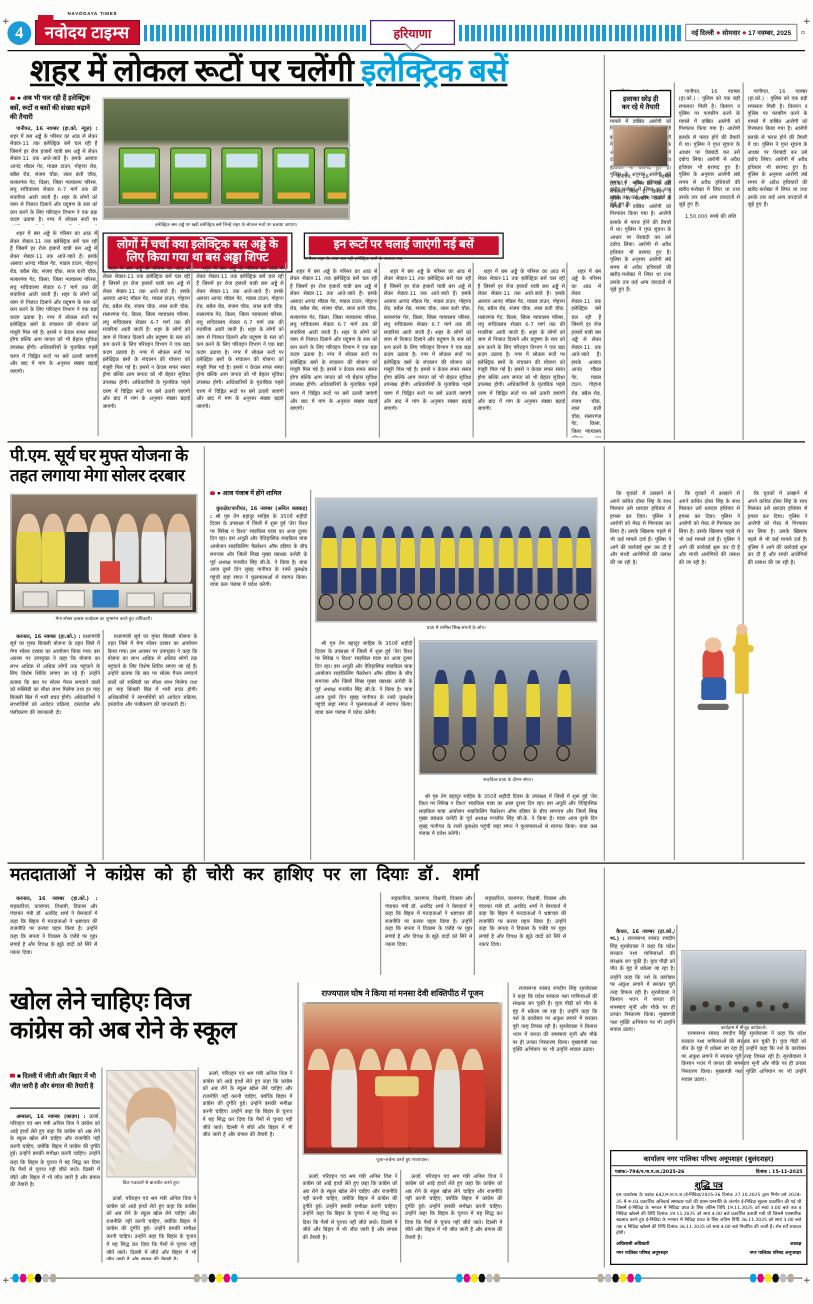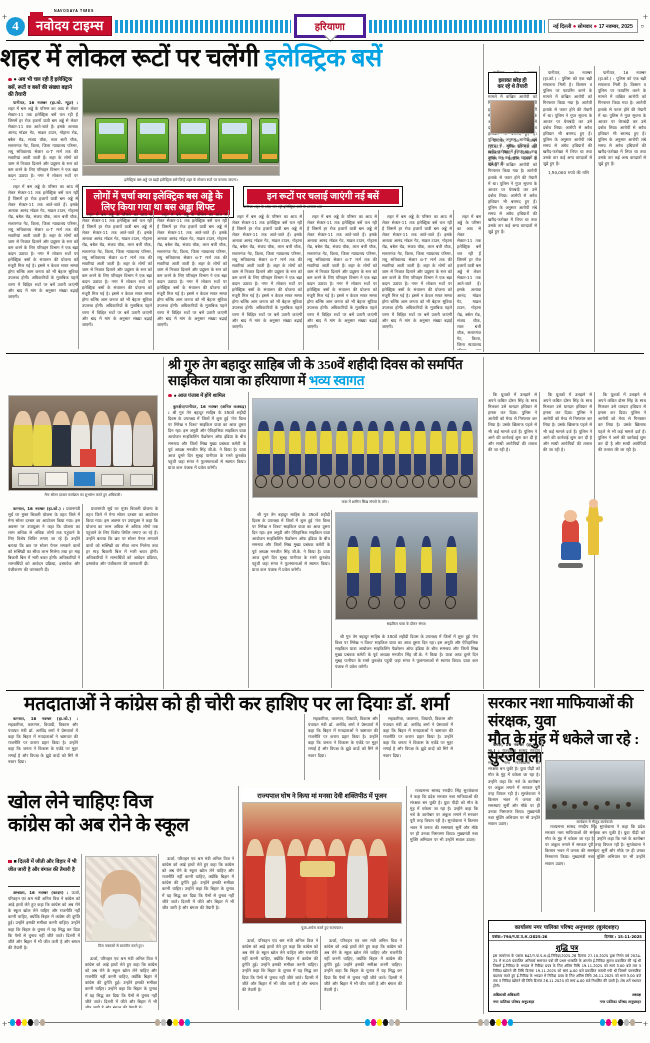--- a/index.html
+++ b/index.html
@@ -45,21 +45,21 @@
     font-family: "Liberation Serif", serif;
     letter-spacing: .3px; line-height: 1;
     border: 1px solid #8d0b20;
   }
   .bar-stripes {
     flex: 1 1 auto; height: 13px;
     background: repeating-linear-gradient(90deg,#1a9ad6 0 3px,#ffffff 3px 5px);
   }
   .state-tab {
     position: relative; flex: 0 0 auto;
-    border: 3px solid #4c1d95; background: #fff;
+    border: 1px solid #4c1d95; background: #fff;
     padding: 2px 18px; font-size: 10px; font-weight: bold;
     color: #b5122b; font-family: "Liberation Serif", serif;
   }
   .state-tab:after {
     content: ""; position: absolute; bottom: -5px; left: 50%;
     margin-left: -4px; width: 8px; height: 8px; background: #fff;
     border-right: 1px solid #888; border-bottom: 1px solid #888;
     transform: rotate(45deg);
   }
   .dateline {
@@ -240,21 +240,21 @@
       <span class="dot">●</span>
       <span>सोमवार</span>
       <span class="dot">●</span>
       <span>17 नवम्बर, 2025</span>
     </div>
     <span class="crop-mark">▫</span>
   </div>
 
   <div class="hr-thick" style="top:40px;"></div>
 
-  <div class="hl hl-mega" style="position:absolute;left:0;top:44px;width:470px;">
+  <div class="hl hl-mega" style="position:absolute;left:24px;top:44px;width:470px;text-decoration:underline;">
     <span>शहर में लोकल रूटों पर चलेंगी </span><span class="accent-cyan">इलेक्ट्रिक बसें</span>
   </div>
 
   <div class="vr" style="left:483px;top:44px;height:308px;"></div>
 
   <div class="teaser" style="position:absolute;left:8px;top:76px;width:68px;">
     <span class="bul"></span><span>● अब भी चल रही हैं इलेक्ट्रिक बसें, रूटों व बसों की संख्या बढ़ाने की तैयारी</span>
   </div>
 
   <div class="ph" style="left:82px;top:78px;width:198px;height:98px;">
@@ -351,25 +351,23 @@
   <div class="vr" style="left:378px;top:210px;height:140px;"></div>
   <div class="vr" style="left:453px;top:210px;height:140px;"></div>
   <div class="col" style="left:457px;top:214px;width:24px;height:136px;">
     <div class="tx">
         <p>शहर में बस अड्डे के परिसर का आठ से लेकर सेक्टर-11 तक इलेक्ट्रिक बसें चल रही हैं जिसमें हर रोज हजारों यात्री बस अड्डे से लेकर सेक्टर-11 तक आते-जाते हैं। इसके अलावा आनंद मॉडल गेट, माडल टाउन, गोहाना रोड, बबैल रोड, संजय चौक, लाल बत्ती चौक, सलारगंज गेट, किला, जिला न्यायालय परिसर, लघु सचिवालय सेक्टर 6-7 मार्ग तक की सवारियां आती जाती हैं। शहर के लोगों को जाम से निजात दिलाने और प्रदूषण के स्तर को कम करने के लिए परिवहन विभाग ने एक बड़ा कदम उठाया है। नगर में लोकल रूटों पर इलेक्ट्रिक बसों के संचालन की योजना को मंजूरी मिल गई है। इससे न केवल सफर सस्ता होगा बल्कि आम जनता को भी बेहतर सुविधा उपलब्ध होगी। अधिकारियों के मुताबिक पहले चरण में चिह्नित रूटों पर बसें उतारी जाएंगी और बाद में मांग के अनुसार संख्या बढ़ाई जाएगी।</p>
       </div>
   </div>
 
   <div class="hr-thick" style="top:353px;"></div>
 
+  <div class="hl hl-med" style="position:absolute;left:8px;top:357px;width:152px;line-height:1.16;">पी.एम. सूर्य घर मुफ्त योजना के तहत लगाया मेगा सोलर दरबार</div>
   <div class="vr" style="left:163px;top:357px;height:332px;"></div>
 
-  <div class="hl hl-med" style="position:absolute;left:168px;top:357px;width:310px;line-height:1.16;">
-    <span>श्री गुरु तेग बहादुर साहिब जी के 350वें शहीदी दिवस को समर्पित साइकिल यात्रा का हरियाणा में </span><span class="accent-cyan-u">भव्य स्वागत</span>
-  </div>
   <div class="vr" style="left:483px;top:357px;height:332px;"></div>
 
 
   <div class="ph" style="left:8px;top:395px;width:150px;height:96px;">
     <div class="meeting">
       <div class="person" style="left:3%;background:linear-gradient(180deg,#e8c9a8 0 26%,#e4d24a 26% 100%);"></div>
       <div class="person" style="left:16%;background:linear-gradient(180deg,#e0c0a0 0 26%,#e8d84e 26% 100%);"></div>
       <div class="person" style="left:29%;background:linear-gradient(180deg,#e5c4a2 0 26%,#2c3340 26% 100%);"></div>
       <div class="person" style="left:42%;background:linear-gradient(180deg,#e7c8a6 0 26%,#e9e6e0 26% 100%);"></div>
       <div class="person" style="left:56%;background:linear-gradient(180deg,#e4c3a1 0 26%,#dfe0e2 26% 100%);"></div>
@@ -494,26 +492,22 @@
     <div class="cop-skin" style="left:60%;top:-2%;width:15%;height:13%;"></div>
     <div class="cop-body" style="left:55%;top:22%;width:28%;height:8%;border-radius:3px;"></div>
     <div style="position:absolute;left:16%;top:26%;width:28%;height:34%;background:#d94a3c;border-radius:30% 30% 6% 6%;"></div>
     <div class="cop-skin" style="left:20%;top:14%;width:20%;height:16%;"></div>
     <div style="position:absolute;left:14%;top:58%;width:32%;height:26%;background:#2f5fa8;border-radius:4px 4px 2px 2px;"></div>
     <div style="position:absolute;left:10%;bottom:6%;width:40%;height:7%;background:#6b6b6b;border-radius:3px;"></div>
   </div>
 
   <div class="hr-thick" style="top:690px;"></div>
 
-  <div class="hl hl-med" style="position:absolute;left:24px;top:694px;width:470px;font-size:19px;">मतदाताओं ने कांग्रेस को ही चोरी कर हाशिए पर ला दियाः डॉ. शर्मा</div>
+  <div class="hl hl-med" style="position:absolute;left:8px;top:694px;width:470px;font-size:14px;font-family:Liberation Mono, monospace;">मतदाताओं ने कांग्रेस को ही चोरी कर हाशिए पर ला दियाः डॉ. शर्मा</div>
   <div class="vr" style="left:483px;top:694px;height:320px;"></div>
-  <div class="hl hl-big" style="position:absolute;left:488px;top:694px;width:158px;line-height:1.16;font-size:15.5px;">
-    <div>सरकार नशा माफियाओं की संरक्षक, युवा</div>
-    <div>मौत के मुंह में धकेले जा रहे : सुरजेवाला</div>
-  </div>
 
   <div class="col" style="left:8px;top:716px;width:70px;height:60px;">
     <div class="tx">
         <p><span class="lead">करनाल, 16 नवम्बर (हा.को.) :</span>
       <span>सहकारिता, कारागार, विधायी, विकास और पंचायत मंत्री डॉ. अरविंद शर्मा ने प्रेसवार्ता में कहा कि बिहार में मतदाताओं ने भ्रष्टाचार की राजनीति पर करारा प्रहार किया है। उन्होंने कहा कि जनता ने विकास के एजेंडे पर मुहर लगाई है और विपक्ष के झूठे वादों को सिरे से नकार दिया।</span></p>
       </div>
   </div>
 
   <div class="col" style="left:308px;top:716px;width:70px;height:62px;">
     <div class="tx">

